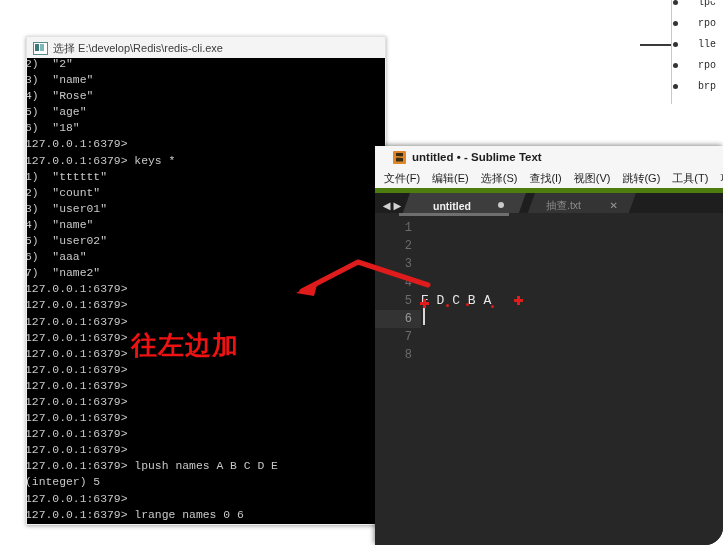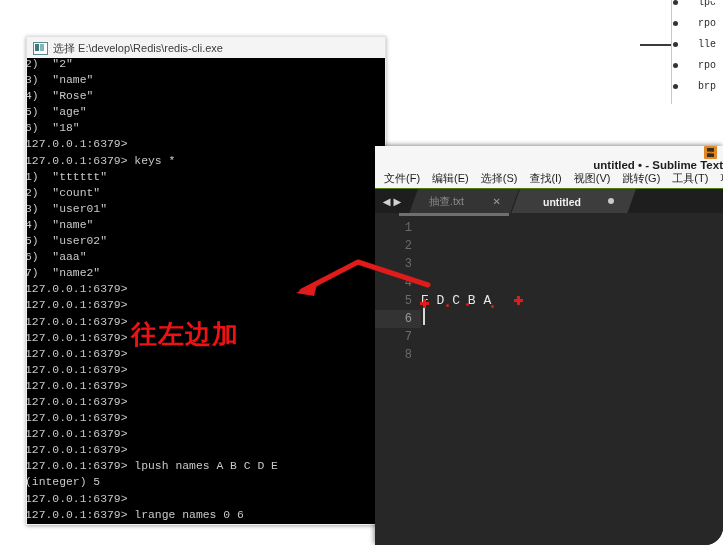--- a/index.html
+++ b/index.html
@@ -93,49 +93,49 @@
     font-family:"Liberation Mono", monospace;
     font-size:11.4px;
     line-height:16.1px;
     color:#c8c8c8;
     white-space:pre;
   }
   .cmd-line{height:16.1px;}
 
   
   .anno-cn{
-    position:absolute;left:131px;top:317px;
+    position:absolute;left:131px;top:328px;
     font-family:"Liberation Sans", sans-serif;
     font-size:26px;font-weight:bold;color:#ef1212;
     letter-spacing:1px;z-index:25;white-space:nowrap;
   }
 
   
   .sublime{
     position:absolute;left:375px;top:146px;width:348px;height:399px;
     background:#272727;
     box-shadow:-1px -1px 5px rgba(0,0,0,.45);
     z-index:20;overflow:hidden;
   }
   .sub-titlebar{
-    height:22px;background:#f6f6f6;display:flex;align-items:flex-end;padding-left:18px;flex-direction:column;
+    height:22px;background:#f6f6f6;display:flex;align-items:center;padding-left:18px;
   }
   .sub-logo{
     width:13px;height:13px;background:#e08828;flex:0 0 auto;margin-right:6px;
     position:relative;border-radius:1px;
   }
   .sub-logo:after{
     content:"";position:absolute;left:3px;top:2px;width:7px;height:9px;
     background:#3a2d16;
     clip-path:polygon(100% 0,100% 38%,18% 58%,100% 62%,100% 100%,0 100%,0 62%,82% 42%,0 38%,0 0);
   }
   .sub-title-text{font-size:11.5px;color:#1d1d1d;font-weight:bold;white-space:nowrap;}
   .sub-menu{
     height:20px;background:#f6f6f6;display:flex;align-items:center;
-    padding-left:3px;border-bottom:1px solid #4d7c0f;
+    padding-left:3px;border-bottom:5px solid #4d7c0f;
   }
   .sub-menu-item{
     font-size:11px;color:#1e1e1e;padding:0 6px;white-space:nowrap;
   }
   .sub-tabbar{
     height:25px;background:#1e1e1e;display:flex;align-items:flex-end;position:relative;
   }
   .tab-arrows{
     width:34px;height:25px;display:flex;align-items:center;justify-content:center;gap:3px;
     color:#d2d2d2;font-size:10px;
@@ -257,27 +257,27 @@
         <span class="sub-menu-item">视图(V)</span>
         <span class="sub-menu-item">跳转(G)</span>
         <span class="sub-menu-item">工具(T)</span>
         <span class="sub-menu-item">项目(P)</span>
       </div>
     <div class="sub-tabbar">
       <div class="tab-arrows">
         <span>◀</span>
         <span>▶</span>
       </div>
+      <div class="tab active">
+        <span>untitled</span>
+        <span class="tab-dirty"></span>
+      </div>
       <div class="tab inactive">
         <span>抽查.txt</span>
         <span class="tab-close">✕</span>
-      </div>
-      <div class="tab active">
-        <span>untitled</span>
-        <span class="tab-dirty"></span>
       </div>
     </div>
     <div class="sub-editor">
       <div class="scroll-ind"></div>
       <div class="gutter" id="gutter">
           <div class="gline">1</div>
           <div class="gline">2</div>
           <div class="gline">3</div>
           <div class="gline">4</div>
           <div class="gline">5</div>

